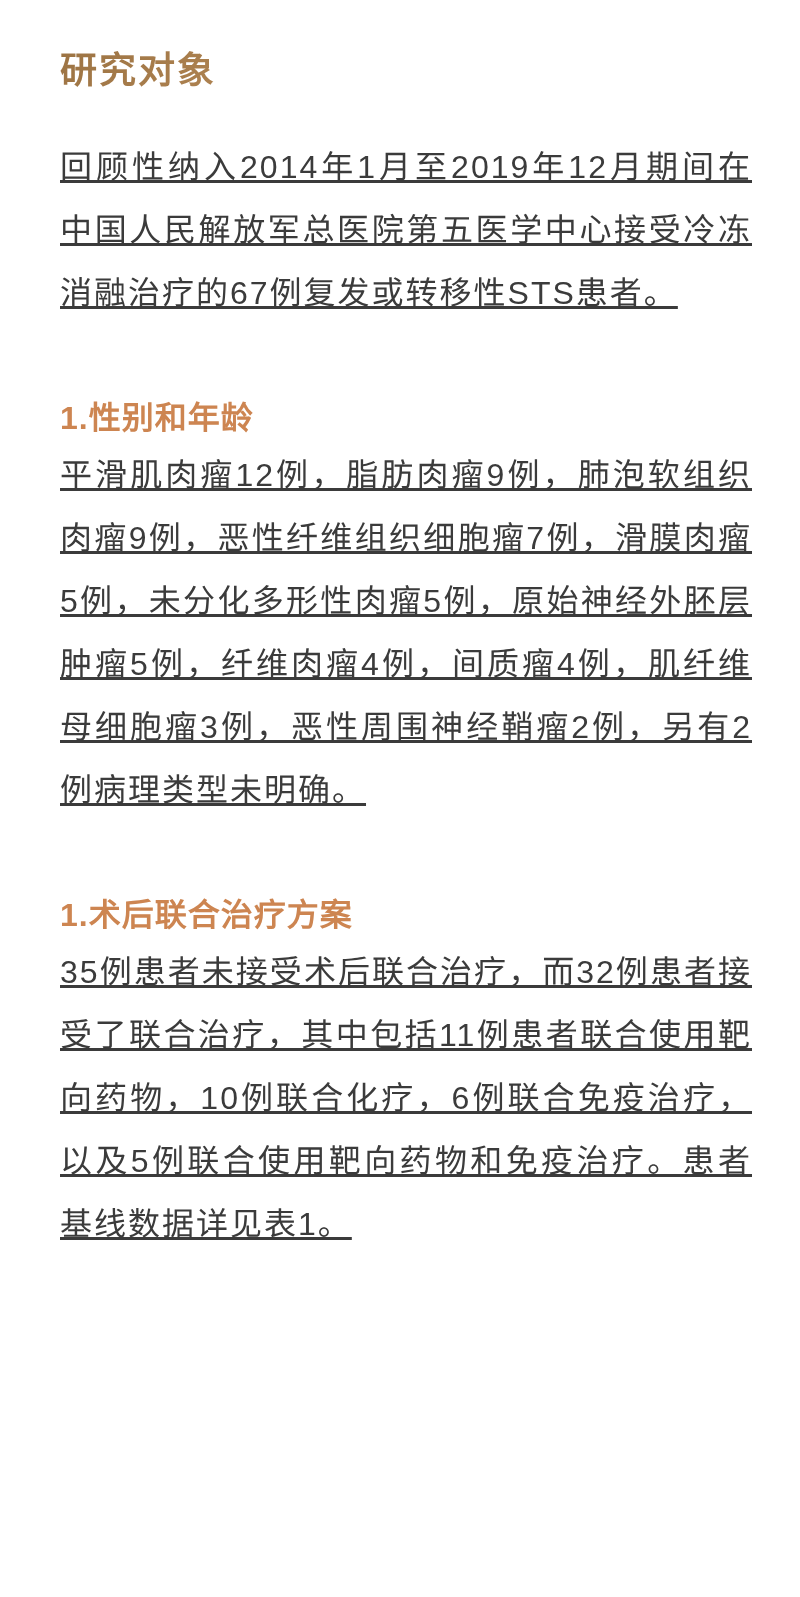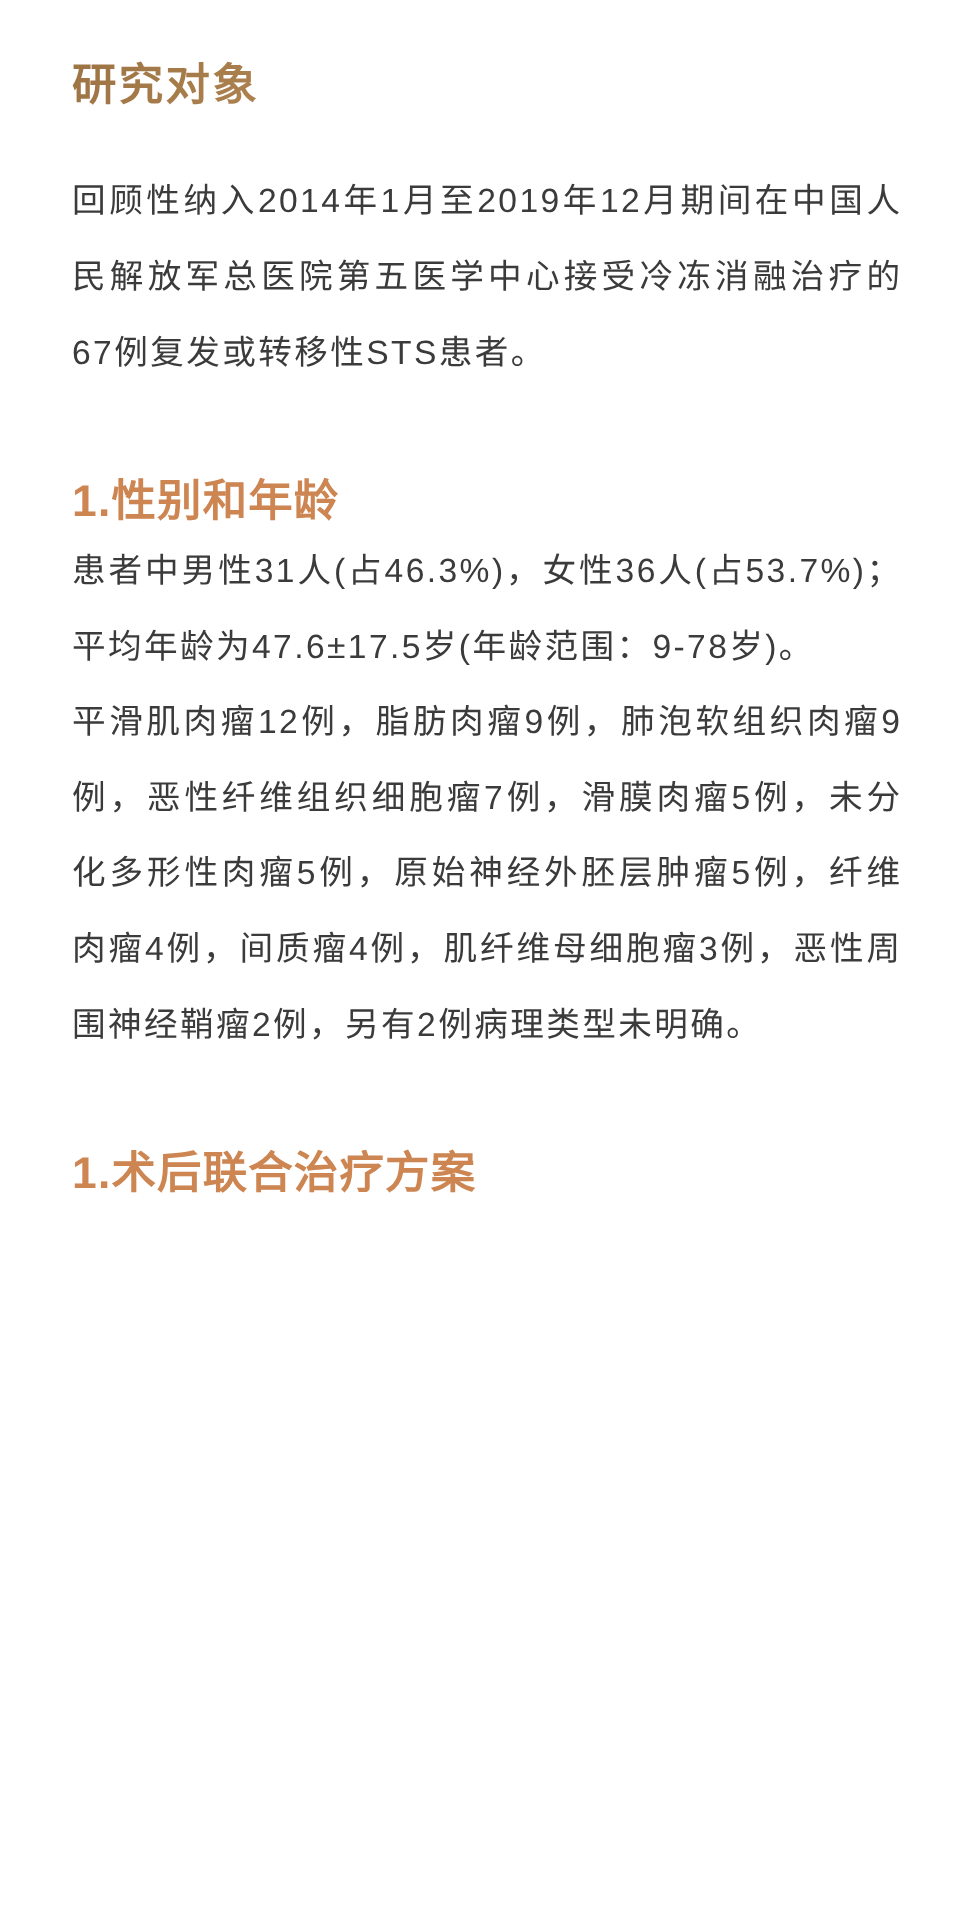--- a/index.html
+++ b/index.html
@@ -35,52 +35,53 @@
       background: linear-gradient(135deg, #9c7343 0%, #b98c59 45%, #d5b285 100%);
       -webkit-background-clip: text;
       background-clip: text;
       -webkit-text-fill-color: transparent;
       color: transparent;
     }
   }
   
   .body-para {
     margin: 0;
-    font-size: 28px;
+    font-size: 32px;
     line-height: 63px;
     letter-spacing: 2px;
     color: #3b3b3b;
     text-align: justify;
     text-justify: inter-ideograph;
+    text-decoration: underline;
   }
   
   .section-heading {
     margin: 72px 0 5px 0;
-    font-size: 37px;
+    font-size: 32px;
     line-height: 42px;
     font-weight: 700;
     letter-spacing: 1px;
     color: #cd8551;
   }
 </style>
 </head>
 <body>
 
 <div class="page">
 
   <h1 class="article-title">研究对象</h1>
 
   <p class="body-para">回顾性纳入2014年1月至2019年12月期间在中国人民解放军总医院第五医学中心接受冷冻消融治疗的67例复发或转移性STS患者。</p>
 
   <section>
     <h2 class="section-heading">1.性别和年龄</h2>
-    <p class="body-para">患者中男性31人(占46.3%)，女性36人(占53.7%)；平均年龄为47.6±17.5岁(年龄范围：9-78岁)。</p>
   </section>
 
   <section>
     <p class="body-para">平滑肌肉瘤12例，脂肪肉瘤9例，肺泡软组织肉瘤9例，恶性纤维组织细胞瘤7例，滑膜肉瘤5例，未分化多形性肉瘤5例，原始神经外胚层肿瘤5例，纤维肉瘤4例，间质瘤4例，肌纤维母细胞瘤3例，恶性周围神经鞘瘤2例，另有2例病理类型未明确。</p>
   </section>
 
   <section>
     <h2 class="section-heading">1.术后联合治疗方案</h2>
+    <p class="body-para">35例患者未接受术后联合治疗，而32例患者接受了联合治疗，其中包括11例患者联合使用靶向药物，10例联合化疗，6例联合免疫治疗，以及5例联合使用靶向药物和免疫治疗。患者基线数据详见表1。</p>
   </section>
 
 </div>
 
 </body></html>

